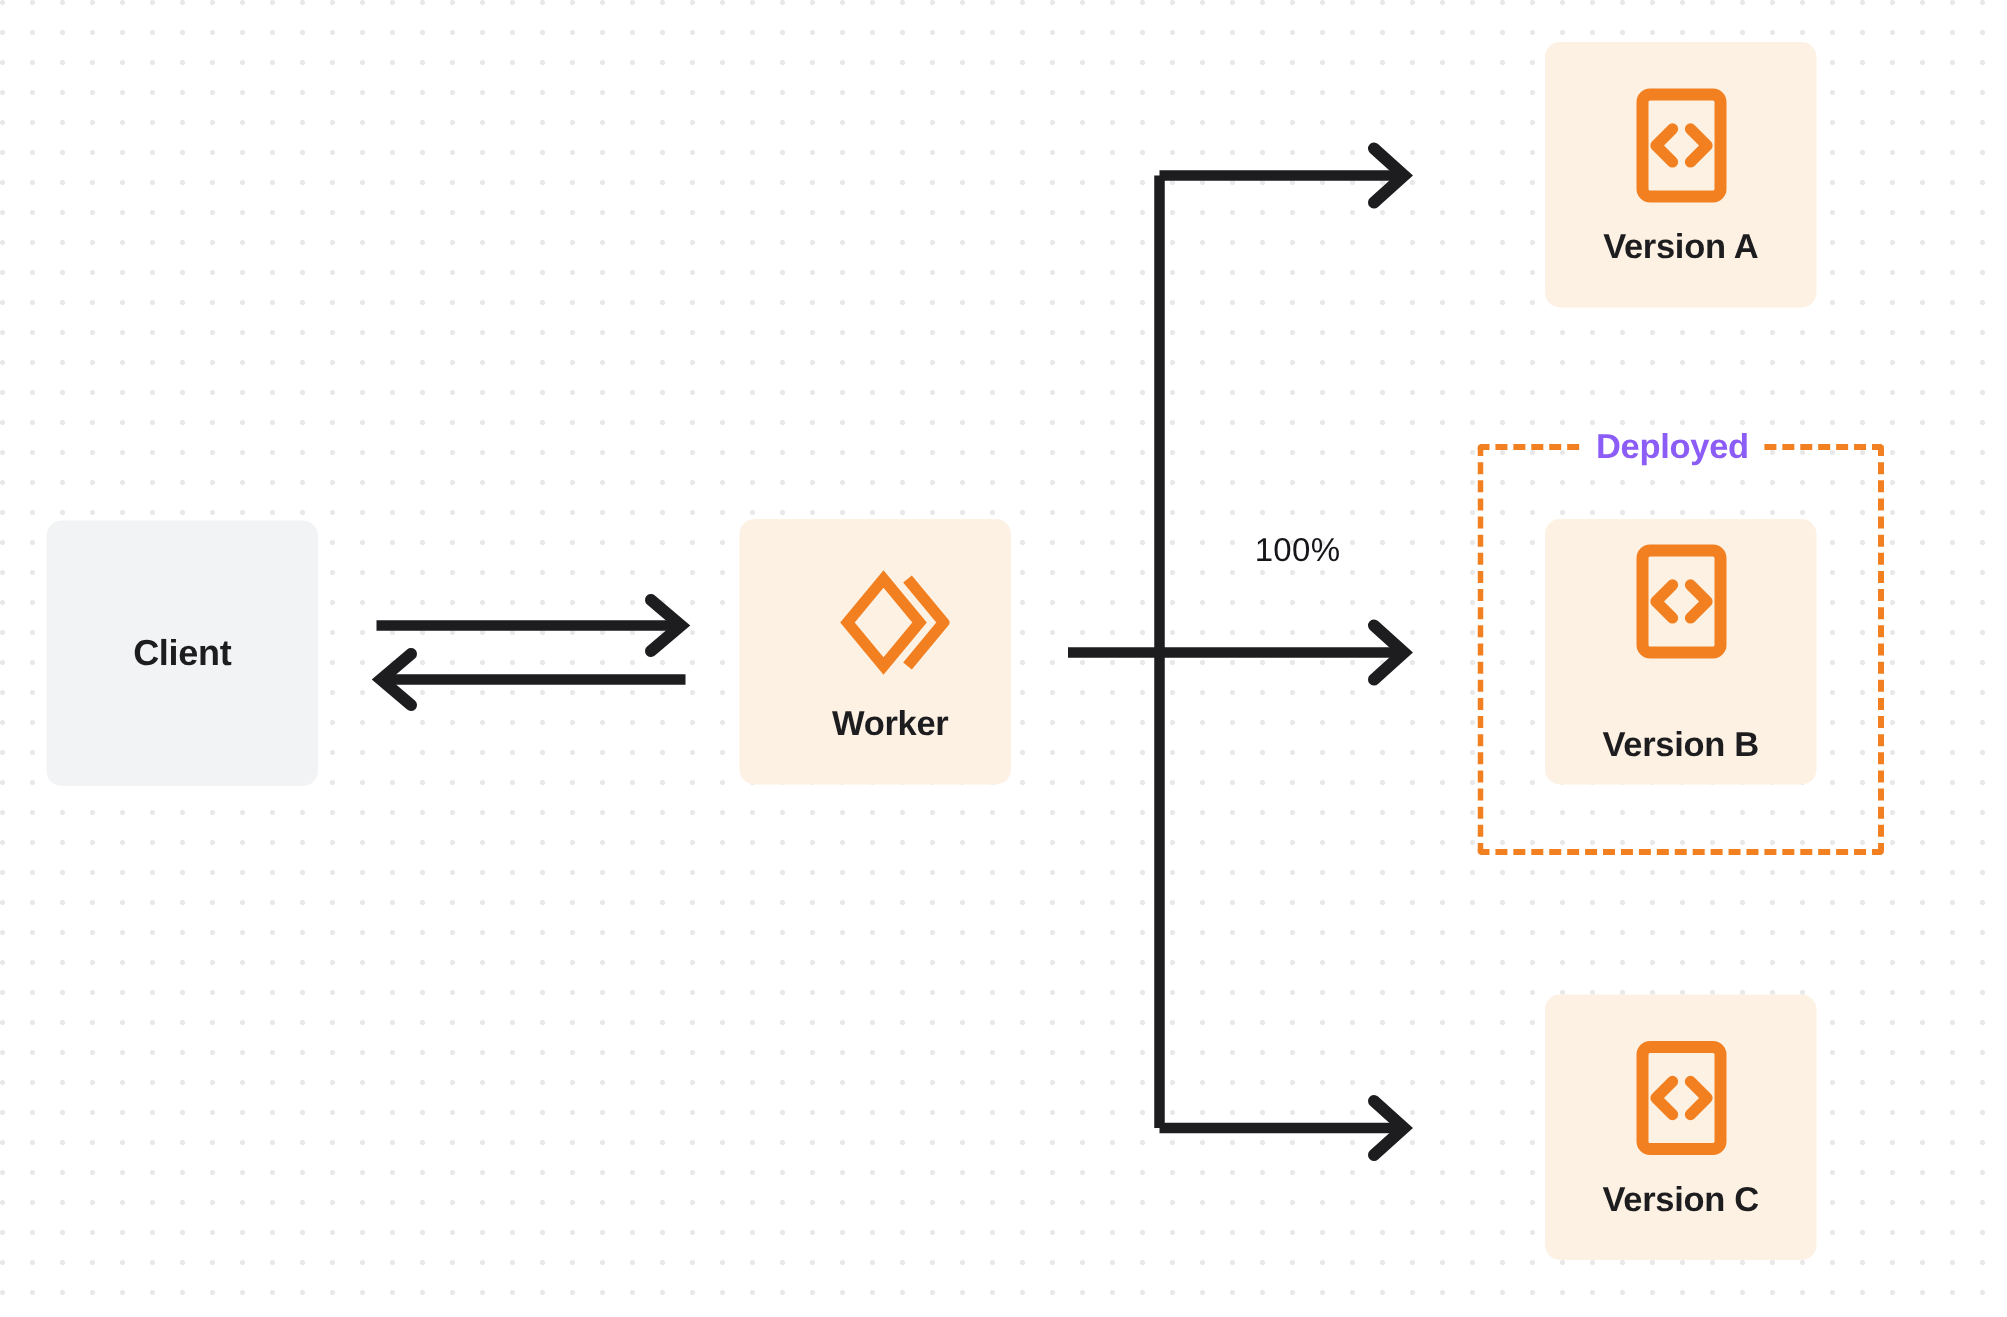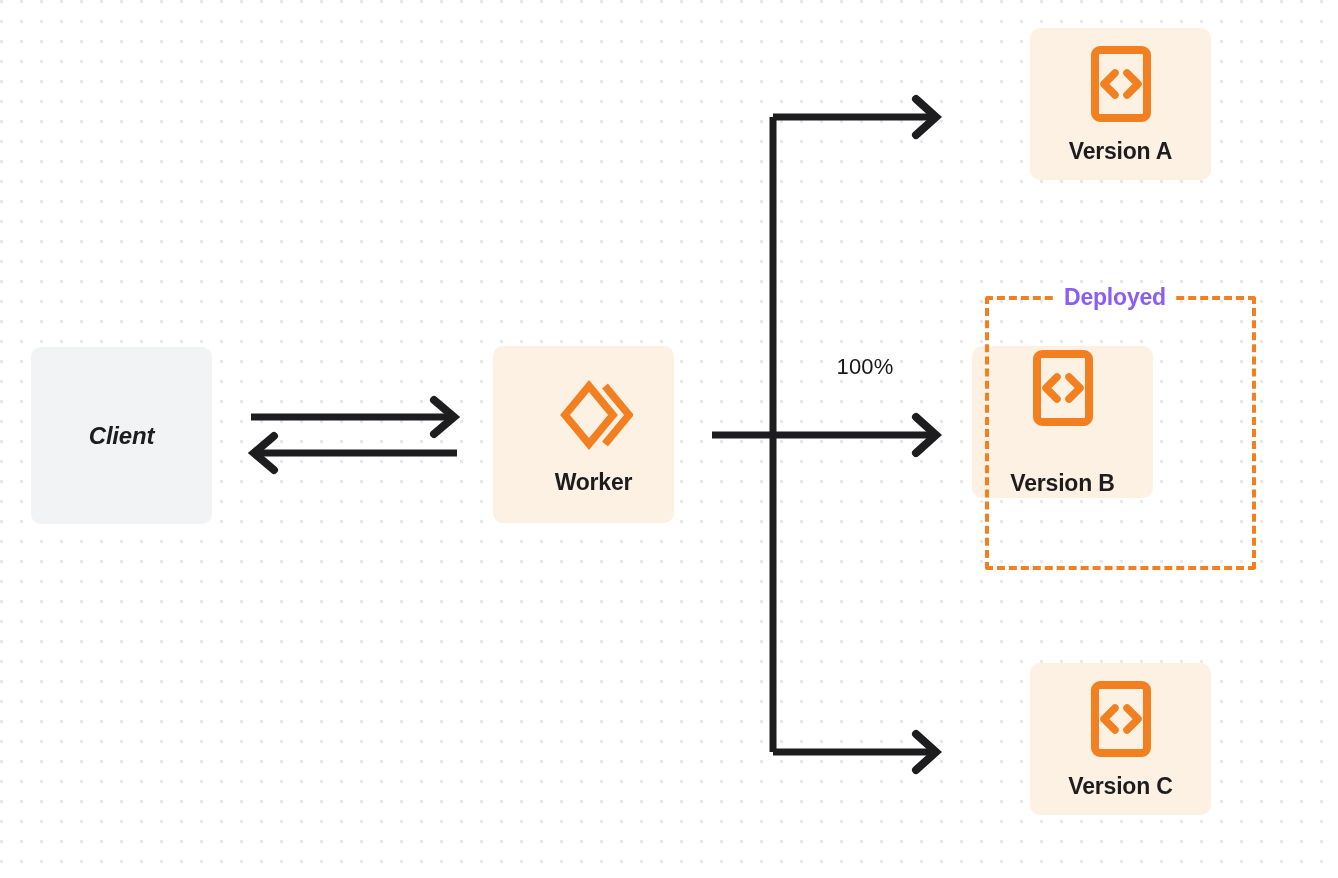--- a/index.html
+++ b/index.html
@@ -48,41 +48,40 @@
     left: 493px;
     top: 346px;
     width: 181px;
     height: 177px;
     background: #fdf1e4;
     border-radius: 10px;
     padding-left: 20px;
   }
   .node-ver {
     width: 181px;
-    height: 152px;
+    height: 177px;
     background: #fdf1e4;
     border-radius: 10px;
   }
   .node-ver-a { left: 1030px; top: 28px; }
-  .node-ver-b { left: 972px; top: 346px; gap: 28px; }
+  .node-ver-b { left: 1030px; top: 346px; gap: 28px; }
   .node-ver-c { left: 1030px; top: 663px; justify-content: center; }
 
   .node-label {
     font-size: 23px;
     font-weight: bold;
     color: #1d1d1f;
     letter-spacing: -0.2px;
     line-height: 1;
   }
   .node-label-plain {
     font-size: 24px;
     font-weight: bold;
     color: #1d1d1f;
     letter-spacing: -0.2px;
-    font-style: italic;
   }
   .icon-wrap {
     display: block;
     line-height: 0;
     margin-bottom: 17px;
   }
   .deployed-box {
     position: absolute;
     left: 985px;
     top: 296px;

